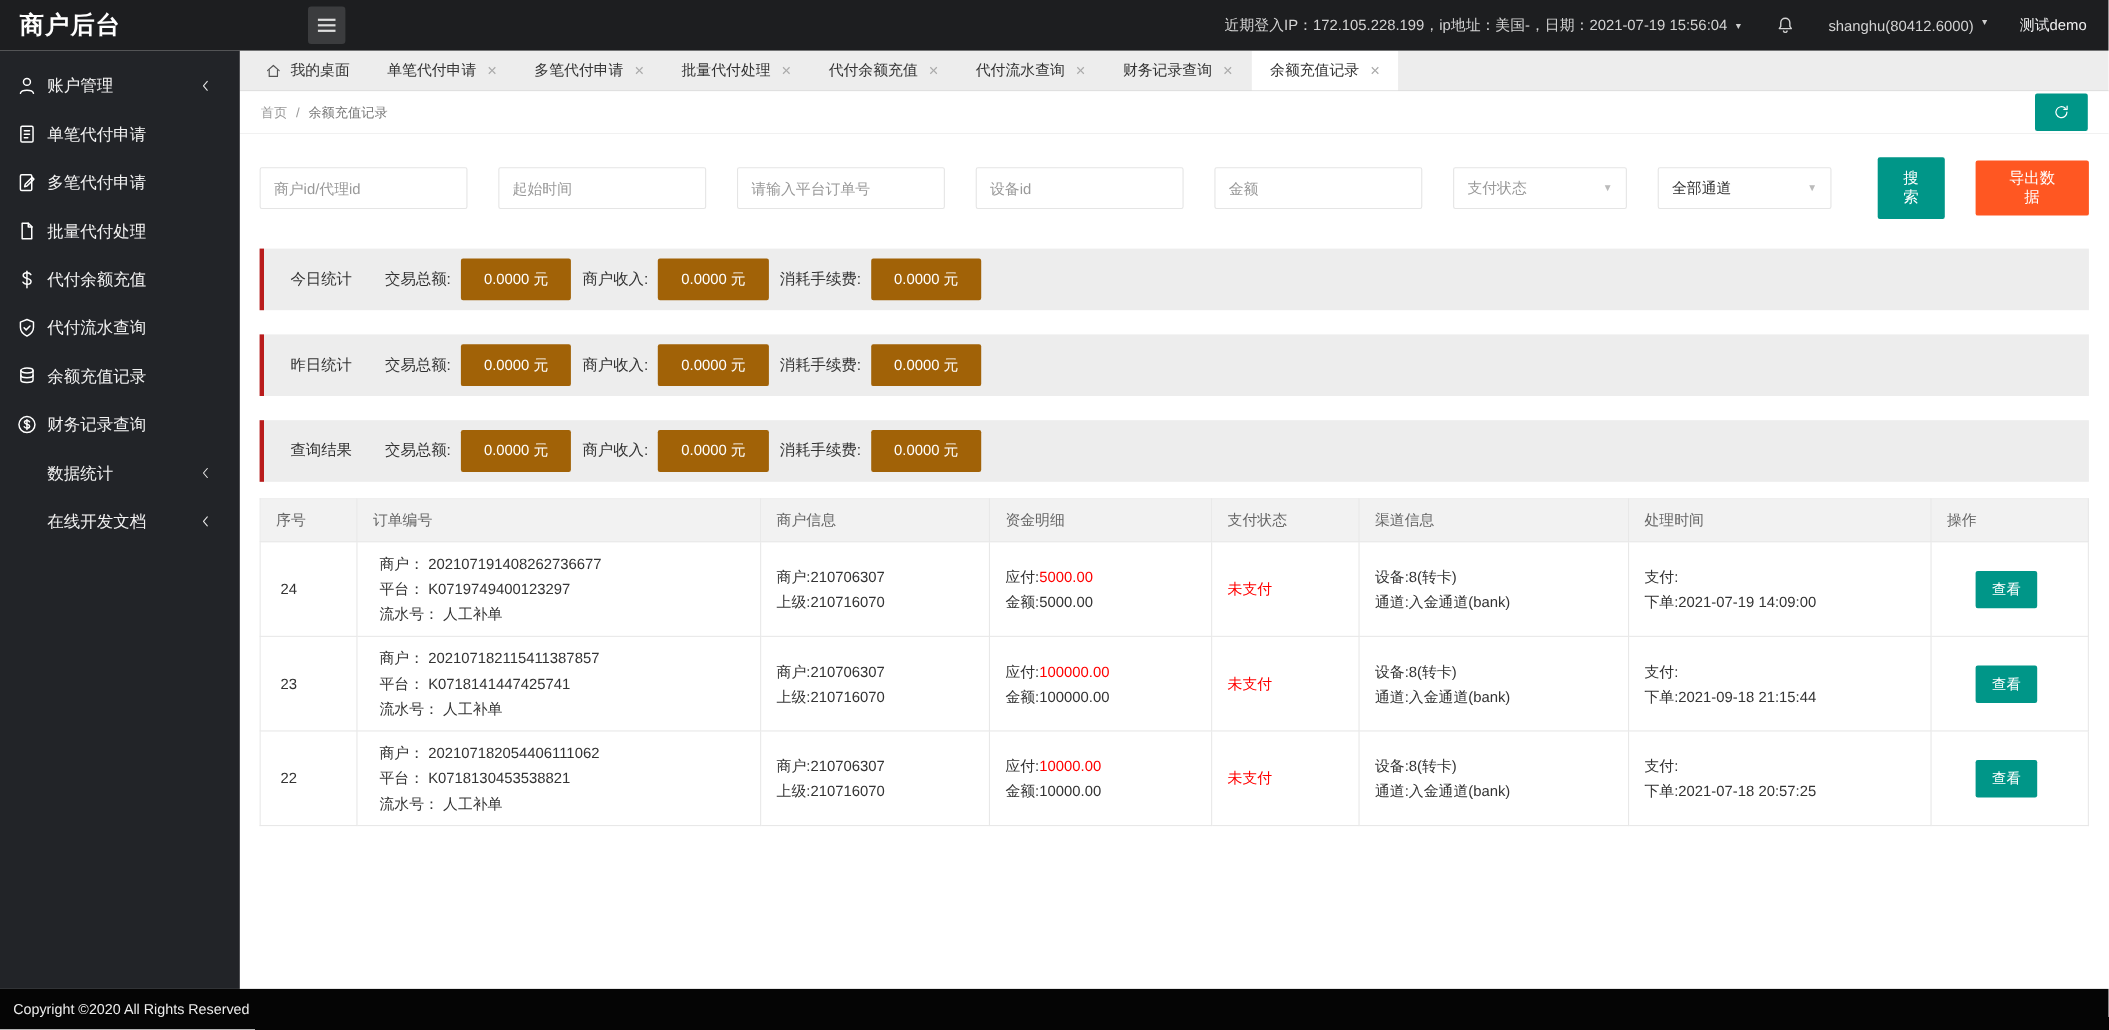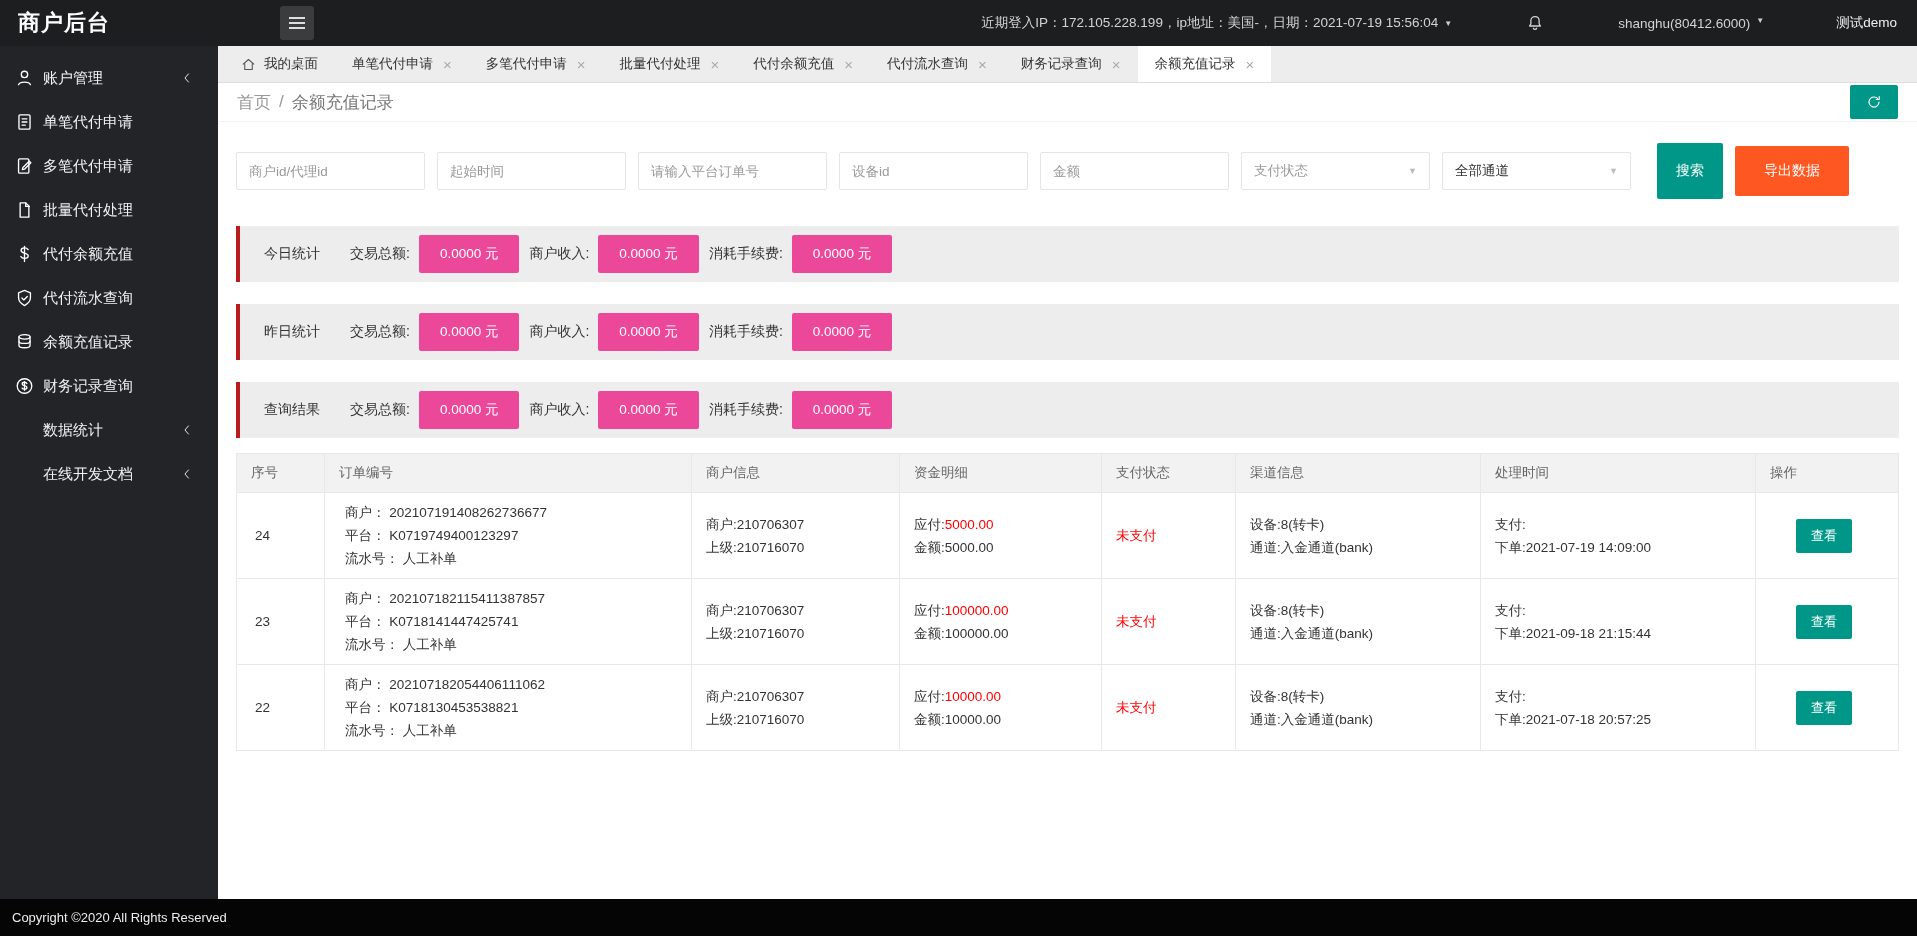--- a/index.html
+++ b/index.html
@@ -14,21 +14,21 @@
   .header {
     position:absolute; top:0; left:0; right:0; height:46px;
     background:#1d1e20; display:flex; align-items:center; z-index:9;
   }
   .logo { width:218px; padding-left:18px; color:#fff; font-size:22px; font-weight:bold; letter-spacing:1px; }
   .hamburger {
     width:34px; height:34px; margin-left:62px; background:#3b3c3e; border-radius:3px;
     display:flex; align-items:center; justify-content:center; cursor:pointer; color:#dedede;
   }
   .hamburger-bars { width:16px; height:2px; background:currentColor; box-shadow:0 -5px 0 currentColor, 0 5px 0 currentColor; }
-  .header-right { margin-left:auto; display:flex; align-items:center; color:#d3d3d3; font-size:13.5px;gap:44px; }
+  .header-right { margin-left:auto; display:flex; align-items:center; color:#d3d3d3; font-size:13.5px; }
   .login-info { display:flex; align-items:center; cursor:pointer; }
   .caret { font-size:8px; color:#cfcfcf; margin-left:6px; }
   .bell { margin:0 30px; display:flex; color:#d3d3d3; cursor:pointer; }
   .user-drop { display:flex; cursor:pointer; }
   .demo-tag { margin:0 20px 0 28px; color:#f0f0f0; }
   .icon-svg svg { display:block; }
 
   
   .sidebar {
     position:absolute; top:46px; bottom:37px; left:0; width:218px;
@@ -49,37 +49,37 @@
   .tab {
     display:flex; align-items:center; padding:0 17px; font-size:13.5px; color:#333; cursor:pointer; white-space:nowrap;
   }
   .tab.active { background:#fff; }
   .tab-home { width:15px; height:15px; color:#555; margin-right:8px; }
   .tab-close { margin-left:10px; color:#aaa; font-size:15px; line-height:1; cursor:pointer; }
 
   
   .crumb-bar {
     position:absolute; left:218px; top:83px; right:0; height:39px; background:#fff;
-    border-bottom:1px solid #f0f0f0; display:flex; align-items:center; padding:0 19px; font-size:17px;
+    border-bottom:1px solid #f0f0f0; display:flex; align-items:center; padding:0 19px; font-size:12px;
   }
   .crumb-home { color:#999; cursor:pointer; }
   .crumb-sep { color:#999; margin:0 8px; }
   .crumb-cur { color:#777; }
   .refresh-btn {
     margin-left:auto; width:48px; height:34px; background:#009688; border:none; border-radius:2px;
     color:#fff; display:flex; align-items:center; justify-content:center; cursor:pointer;
   }
   .refresh-btn svg { width:16px; height:16px; }
 
   
   .content {
     position:absolute; left:218px; top:122px; right:0; bottom:37px;
     background:#fff; padding:21px 18px; overflow:hidden;
   }
-  .filter-row { display:flex; align-items:center; gap:12px; margin-bottom:27px; }
+  .filter-row { display:flex; align-items:center; gap:28px; margin-bottom:27px; }
   .f-fields { display:contents; }
   .f-input {
     width:189px; height:38px; border:1px solid #e5e5e5; border-radius:2px;
     padding:0 12px; font-size:13.5px; color:#333; outline:none; font-family:inherit;
   }
   .f-input::placeholder { color:#999; }
   .f-select {
     width:189px; height:38px; border:1px solid #e5e5e5; border-radius:2px;
     display:flex; align-items:center; justify-content:space-between; padding:0 12px; cursor:pointer; font-size:13.5px;
   }
@@ -99,21 +99,21 @@
   .stat-row {
     height:56px; background:#ededed; border-left:4px solid #b91c1c;
     display:flex; align-items:center; padding-left:24px; margin-bottom:22px; font-size:14px; color:#333;
   }
   .stat-row:last-of-type { margin-bottom:15px; }
   .stat-title { margin-right:30px; }
   .stat-items { display:flex; align-items:center; }
   .stat-metric { display:flex; align-items:center; margin-right:10px; }
   .stat-label { margin-right:9px; }
   .stat-badge {
-    background:#ec4899; color:#fff; font-size:13.5px; padding:10px 21px; border-radius:2px; white-space:nowrap;
+    background:#a16207; color:#fff; font-size:13.5px; padding:10px 21px; border-radius:2px; white-space:nowrap;
   }
 
   
   table.grid { width:100%; border-collapse:collapse; table-layout:fixed; }
   .grid th {
     background:#f2f2f2; height:39px; font-size:13.5px; color:#666; font-weight:normal;
     text-align:left; padding:0 14px; border:1px solid #e8e8e8;
   }
   .grid td {
     height:79px; padding:8px 14px; font-size:13.5px; color:#333; line-height:23px;

